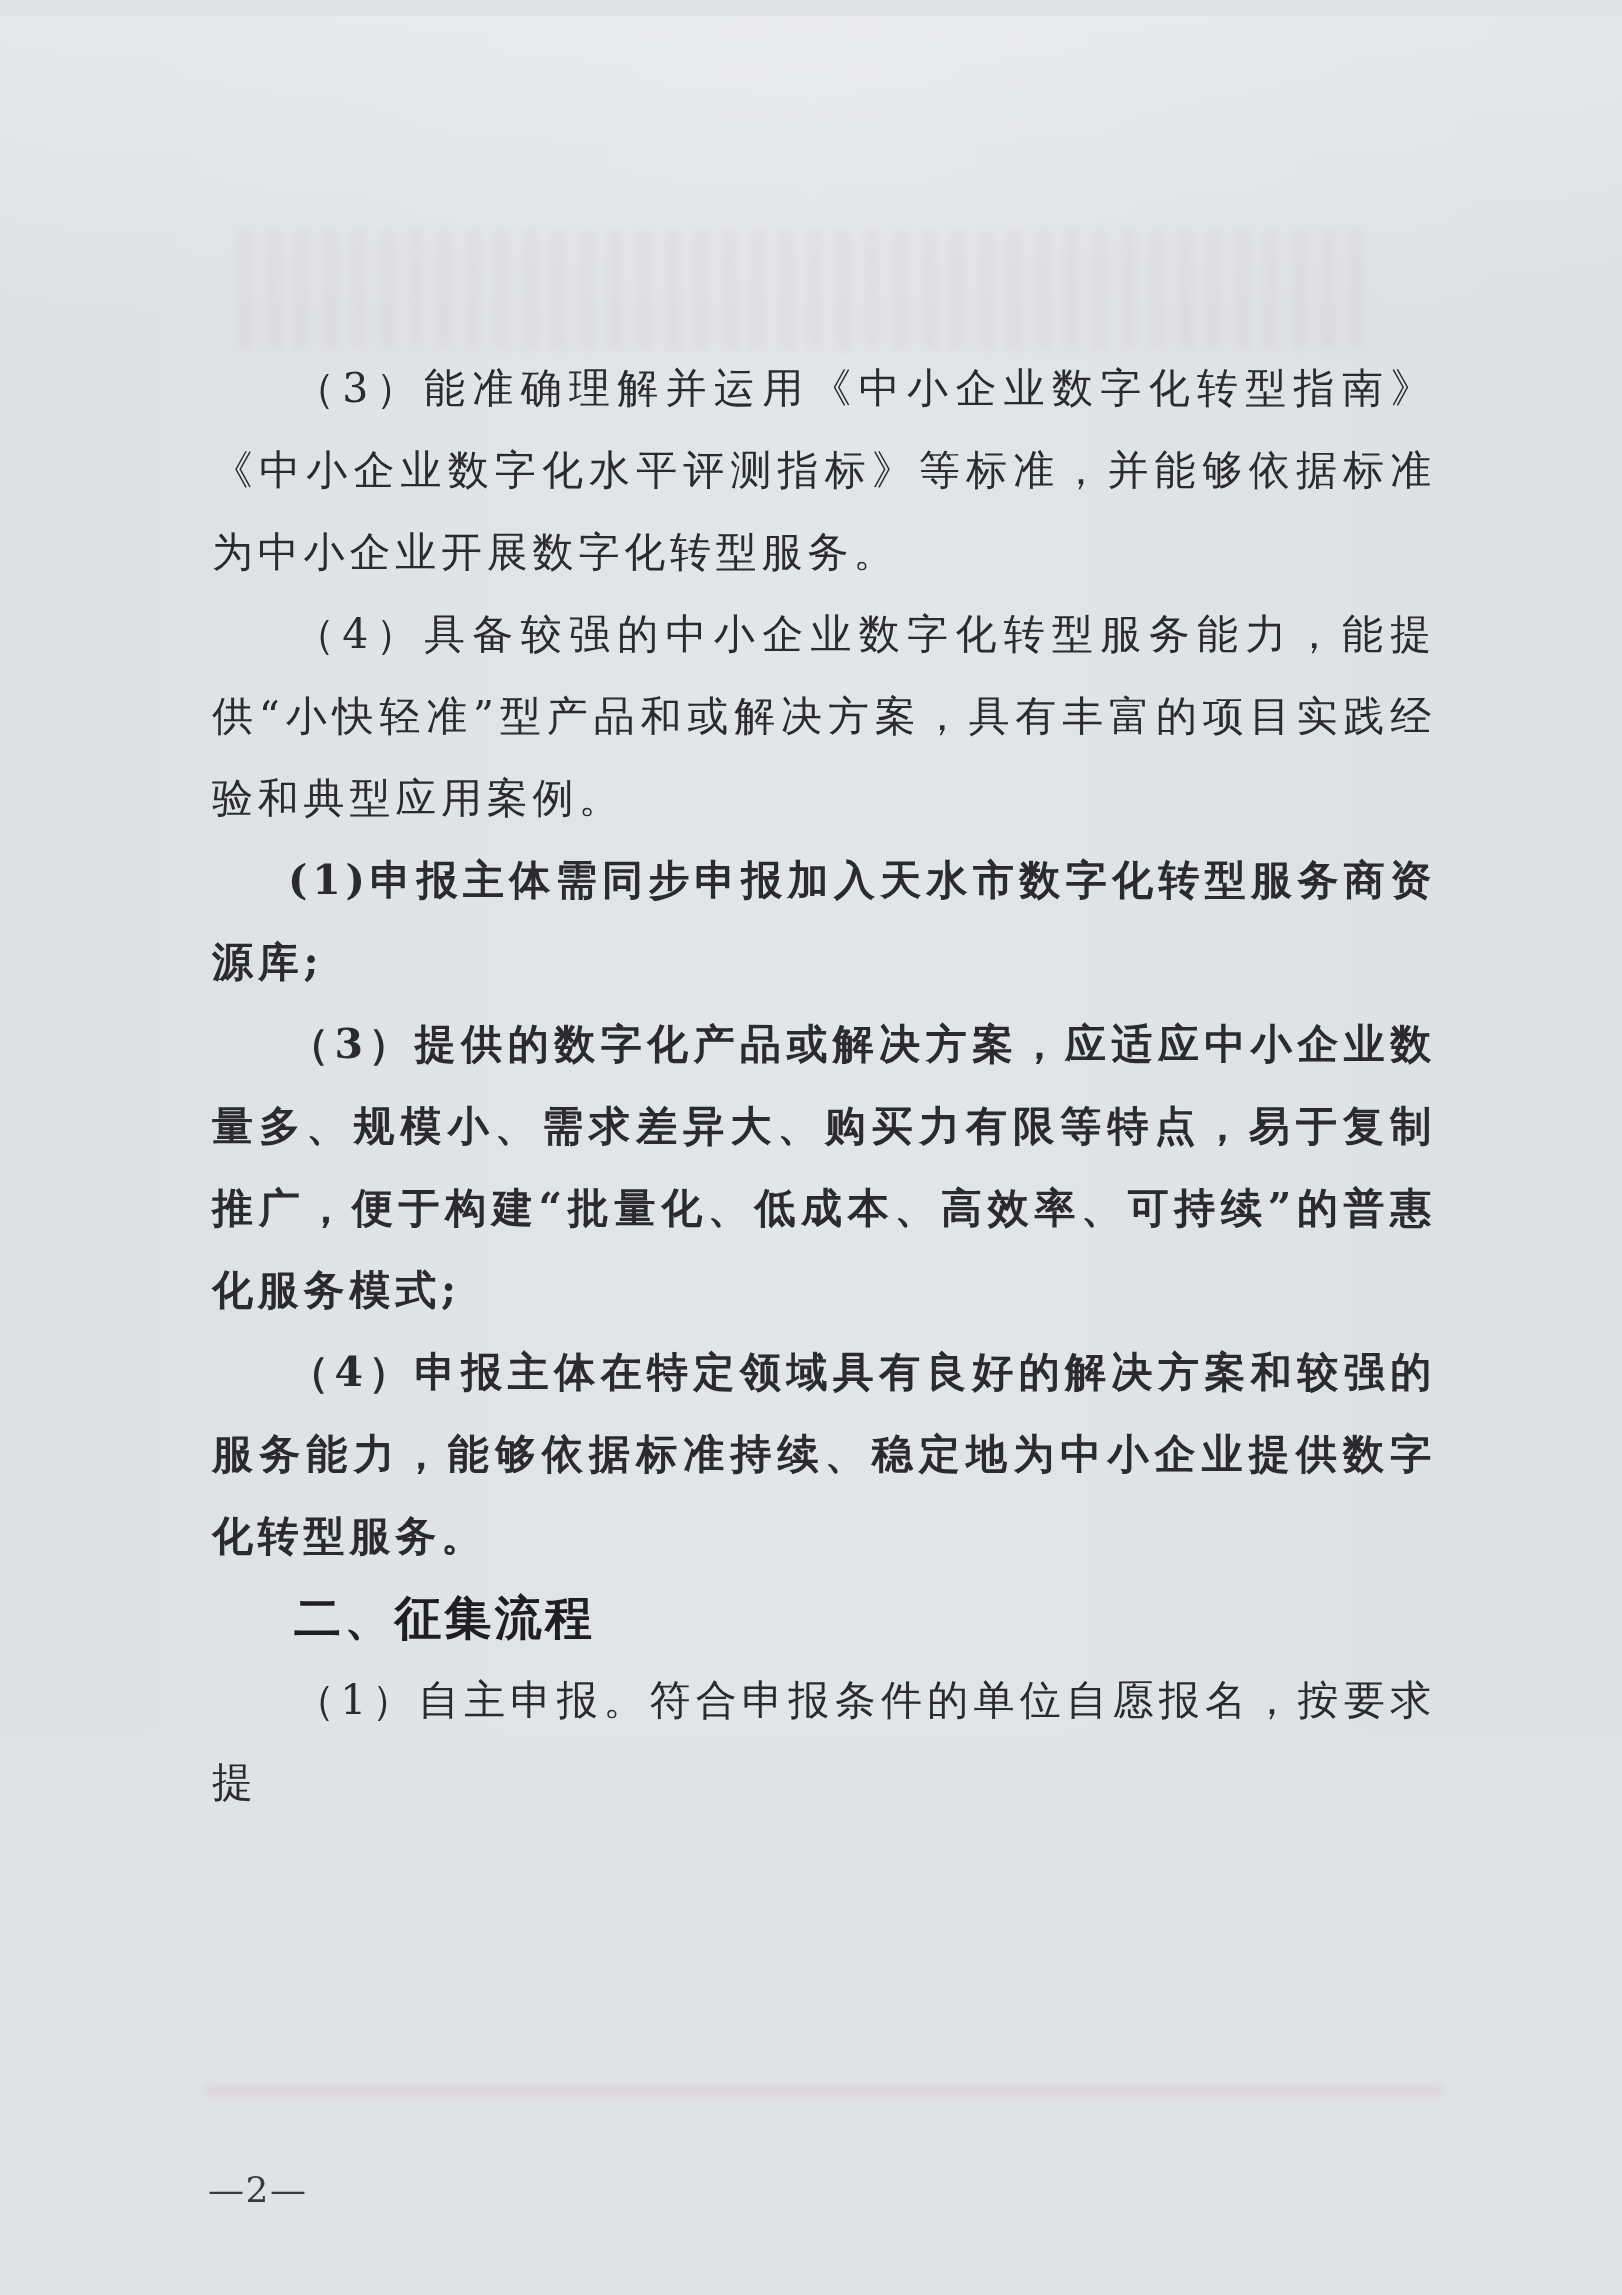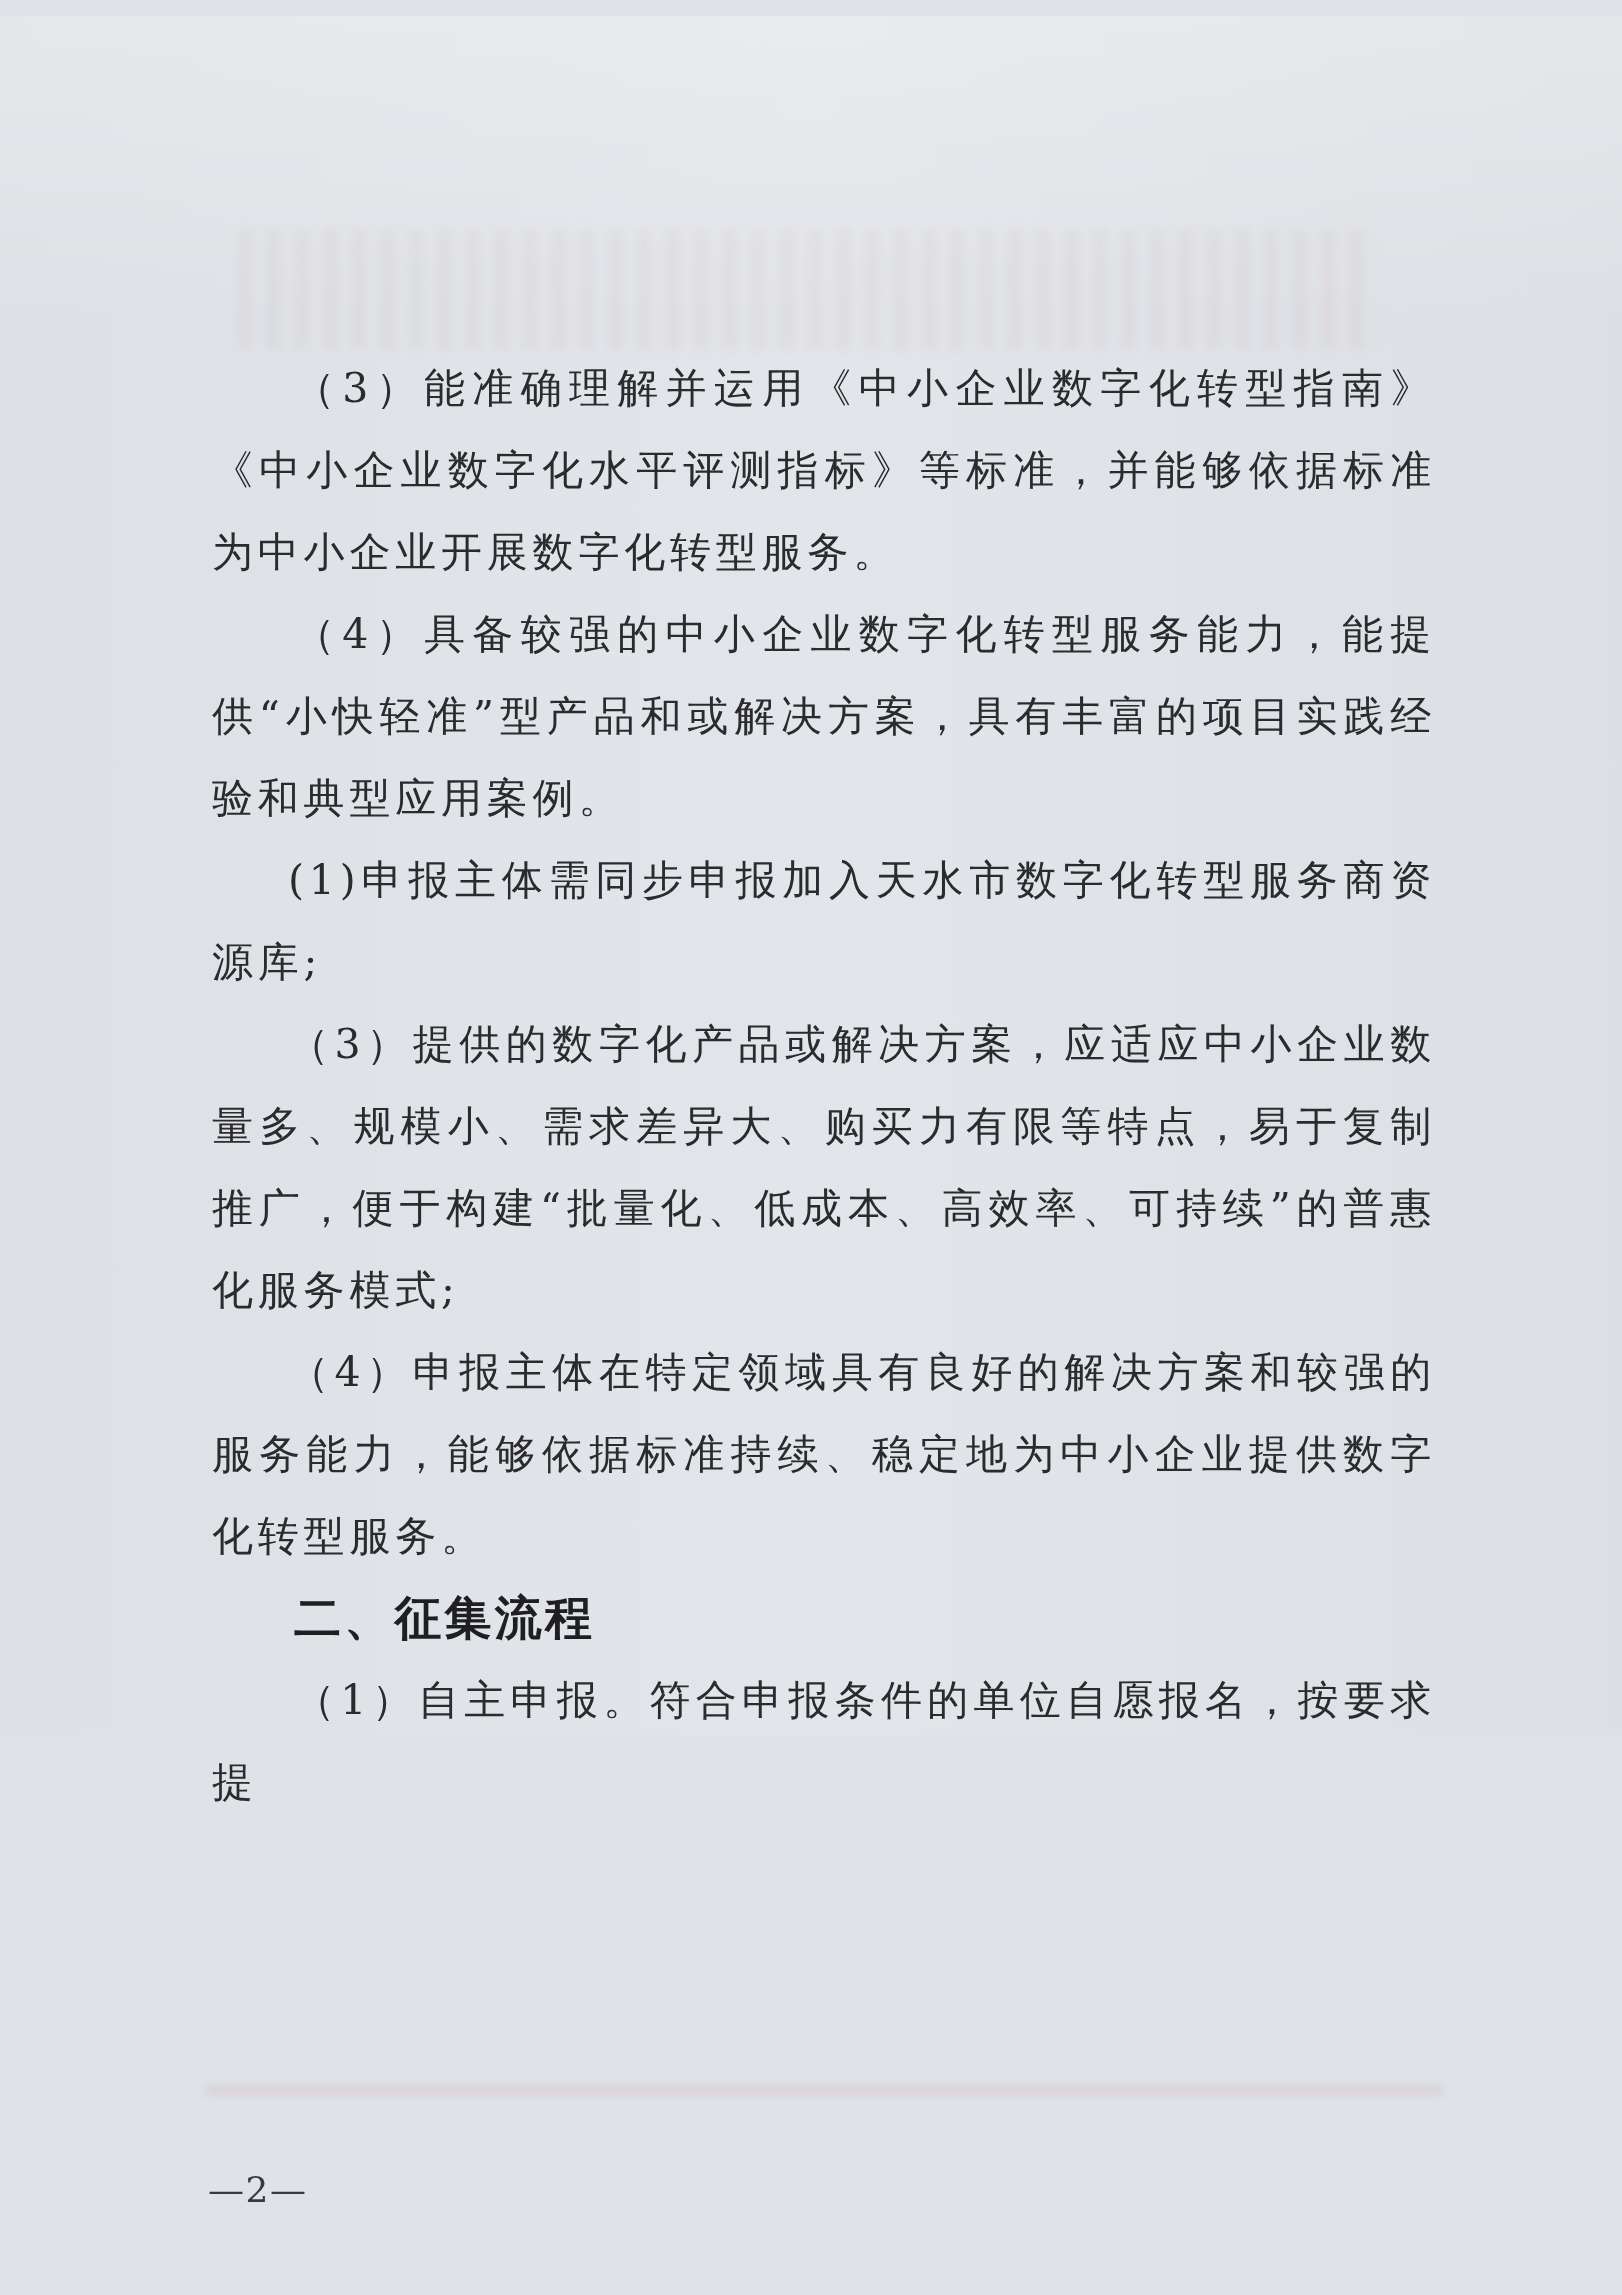--- a/index.html
+++ b/index.html
@@ -56,20 +56,21 @@
     .para {
       margin: 0;
       font-size: 41px;
       line-height: 82px;
       letter-spacing: 4.8px;
       text-align: justify;
       text-indent: 82px;
     }
     .para.tight-indent {
       text-indent: 76px;
+      font-weight: bold;
     }
     .heading {
       margin: 0;
       font-family: "DejaVu Sans", "Liberation Sans", sans-serif;
       font-weight: bold;
       font-size: 47px;
       line-height: 82px;
       letter-spacing: 3.2px;
       text-indent: 82px;
       color: #1f1f22;

